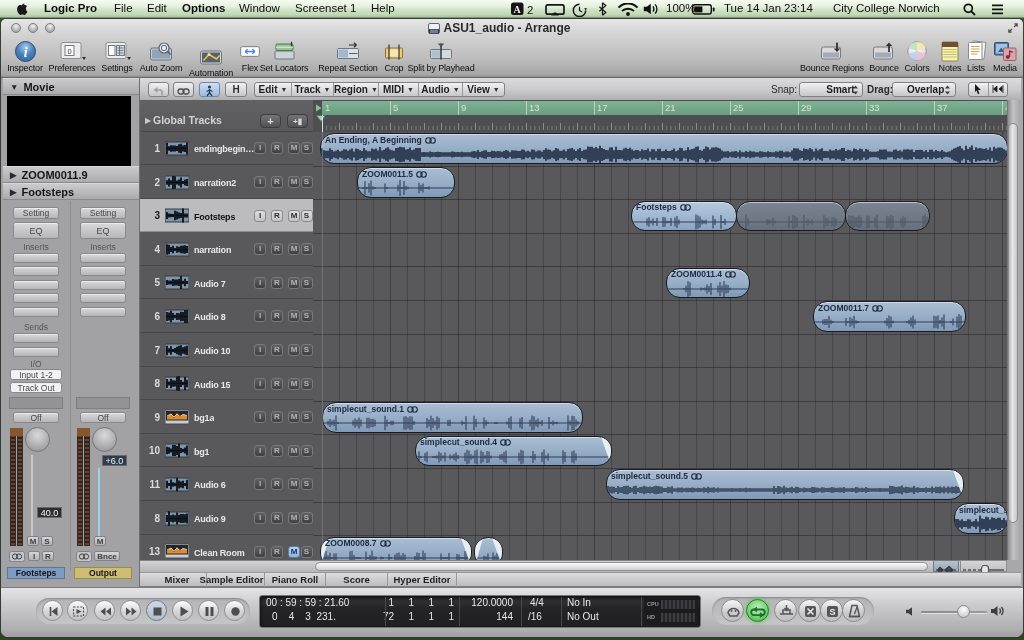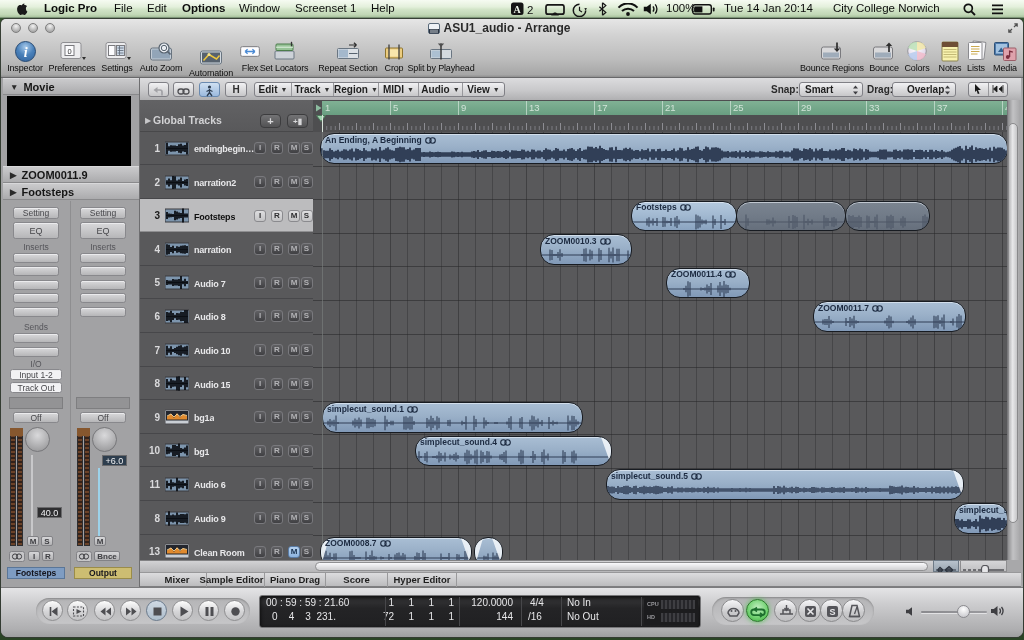--- a/index.html
+++ b/index.html
@@ -114,21 +114,21 @@
       <path d="M0.8 3.8 H3.8 L7.8 0.8 V11.2 L3.8 8.2 H0.8 Z" fill="#111"></path>
       <path d="M10 3.4 A4.4 4.4 0 0 1 10 8.6 M12.2 1.4 A7 7 0 0 1 12.2 10.6" stroke="#111" stroke-width="1.3" fill="none"></path>
     </svg>
 <div class="mi" style="left:666px">100%</div>
 <svg class="abs" style="left:692px;top:4px" width="23" height="11" viewBox="0 0 23 11">
       <rect x="0.7" y="0.7" width="18.6" height="9.3" rx="2.2" fill="none" stroke="#111" stroke-width="1.4"></rect>
       <rect x="20.8" y="3.4" width="1.8" height="4.2" rx="0.8" fill="#111"></rect>
       <rect x="2.4" y="2.4" width="8" height="6" fill="#111"></rect>
     </svg>
 <div class="mi" style="left:724px">Tue 14 Jan</div>
-    <div class="mi" style="left:784px">20:14</div>
+    <div class="mi" style="left:784px">23:14</div>
 <div class="mi" style="left:833px">City College Norwich</div>
 <svg class="abs" style="left:963px;top:3px" width="13" height="13" viewBox="0 0 13 13">
       <circle cx="5.3" cy="5.3" r="4" fill="none" stroke="#111" stroke-width="1.7"></circle>
       <path d="M8.3 8.3 L12 12" stroke="#111" stroke-width="1.9"></path>
     </svg>
 <svg class="abs" style="left:992px;top:4px" width="11" height="11" viewBox="0 0 11 11">
       <path d="M0 1.4 H11 M0 5.4 H11 M0 9.4 H11" stroke="#111" stroke-width="1.7"></path>
     </svg>
 </div>
 <div id="win"></div>
@@ -329,23 +329,23 @@
     </svg></div>
 <div class="sqbtn" style="left:225px;width:22px;font-size:10px;font-weight:bold;color:#2e2e2e;line-height:13px">H</div>
 <div class="grpbar" style="left:254px">
     <div class="cell" style="width:37px">Edit<span class="dar">▼</span></div>
     <div class="cell" style="width:42px">Track<span class="dar">▼</span></div>
     <div class="cell" style="width:45px">Region<span class="dar">▼</span></div>
     <div class="cell" style="width:40px">MIDI<span class="dar">▼</span></div>
     <div class="cell" style="width:44px">Audio<span class="dar">▼</span></div>
     <div class="cell" style="width:41px">View<span class="dar">▼</span></div>
   </div>
-<div class="abs" style="left:771px;top:84px;font-size:10px;font-weight:bold;color:#2a2a2a">Snap:</div>
+<div class="abs" style="left:771px;top:84px;font-size:10px;font-weight:normal;color:#2a2a2a">Snap:</div>
 <div class="grpbar" style="left:799px;width:64px">
-    <div class="cell" style="width:64px;border:none;text-align:left;padding-left:5px">Smart</div>
+    <div class="cell" style="width:64px;border:none;text-align:center;padding-left:19px">Smart</div>
   </div>
 <svg class="abs" style="left:852px;top:85px" width="7" height="10" viewBox="0 0 7 10">
     <path d="M3.5 0.5 L6 3.5 H1 Z M3.5 9.5 L6 6.5 H1 Z" fill="#3e3e42"></path>
   </svg>
 <div class="abs" style="left:867px;top:84px;font-size:10px;font-weight:bold;color:#2a2a2a">Drag:</div>
 <div class="grpbar" style="left:892px;width:64px">
     <div class="cell" style="width:67px;border:none;text-align:left;padding-left:14px">Overlap</div>
   </div>
 <svg class="abs" style="left:944px;top:85px" width="7" height="10" viewBox="0 0 7 10">
     <path d="M3.5 0.5 L6 3.5 H1 Z M3.5 9.5 L6 6.5 H1 Z" fill="#3e3e42"></path>
@@ -765,46 +765,46 @@
     <div class="rowline" style="top:403.1px"></div>
     <div class="region " style="left:7.0px;top:1.1px;width:688.0px;height:31.2px">
       <div class="rname" style="z-index:3">An Ending, A Beginning<svg width="11" height="7" viewBox="0 0 11 7" style="margin-left:3px;vertical-align:-1px">
           <circle cx="3.4" cy="3.5" r="2.7" fill="none" stroke="#1c2a40" stroke-width="1.1"></circle>
           <circle cx="7.6" cy="3.5" r="2.7" fill="none" stroke="#1c2a40" stroke-width="1.1"></circle>
         </svg></div>
       <svg class="abs" style="left:0;top:11px" width="688" height="19">
         <path d="M1 3.3V15.7M3 5.3V13.7M5 5.7V13.3M7 5.8V13.2M9 3.3V15.7M11 5.0V14.0M13 6.4V12.6M15 5.7V13.3M17 4.7V14.3M19 6.4V12.6M21 5.8V13.2M23 4.2V14.8M25 4.6V14.4M27 5.7V13.3M29 4.4V14.6M31 3.6V15.4M33 6.5V12.5M35 3.6V15.4M37 4.0V15.0M39 5.3V13.7M41 6.0V13.0M43 3.1V15.9M45 5.3V13.7M47 6.2V12.8M49 6.2V12.8M51 3.5V15.5M53 4.3V14.7M55 3.6V15.4M57 5.4V13.6M59 2.0V17.0M61 5.6V13.4M63 4.7V14.3M65 3.3V15.7M67 2.2V16.8M69 4.4V14.6M71 5.2V13.8M73 5.7V13.3M75 3.1V15.9M77 2.7V16.3M79 1.8V17.2M81 2.3V16.7M83 2.3V16.7M85 4.4V14.6M87 4.0V15.0M89 2.4V16.6M91 5.3V13.7M93 4.5V14.5M95 3.1V15.9M97 3.0V16.0M99 3.0V16.0M101 7.2V11.8M103 7.0V12.0M105 7.2V11.8M107 7.2V11.8M109 6.6V12.4M111 7.1V11.9M113 7.2V11.8M115 7.1V11.9M117 6.8V12.2M119 6.9V12.1M121 7.2V11.8M123 7.2V11.8M125 7.2V11.8M127 7.2V11.8M129 7.2V11.8M131 6.6V12.4M133 6.7V12.3M135 7.2V11.8M137 7.1V11.9M139 7.2V11.8M141 6.7V12.3M143 7.2V11.8M145 7.2V11.8M147 7.2V11.8M149 7.2V11.8M151 6.4V12.6M153 6.0V13.0M155 6.6V12.4M157 5.0V14.0M159 7.1V11.9M161 6.2V12.8M163 5.6V13.4M165 5.3V13.7M167 7.1V11.9M169 7.1V11.9M171 5.8V13.2M173 6.0V13.0M175 6.5V12.5M177 6.0V13.0M179 6.3V12.7M181 6.8V12.2M183 6.1V12.9M185 5.1V13.9M187 5.8V13.2M189 7.2V11.8M191 5.3V13.7M193 5.6V13.4M195 5.5V13.5M197 6.0V13.0M199 5.9V13.1M201 4.5V14.5M203 4.7V14.3M205 6.5V12.5M207 5.8V13.2M209 6.7V12.3M211 4.6V14.4M213 4.7V14.3M215 6.4V12.6M217 5.4V13.6M219 5.5V13.5M221 6.8V12.2M223 5.0V14.0M225 3.2V15.8M227 4.4V14.6M229 4.8V14.2M231 6.2V12.8M233 5.2V13.8M235 3.0V16.0M237 3.7V15.3M239 5.7V13.3M241 5.7V13.3M243 4.5V14.5M245 6.3V12.7M247 3.9V15.1M249 3.6V15.4M251 3.0V16.0M253 4.6V14.4M255 6.1V12.9M257 4.2V14.8M259 3.1V15.9M261 6.0V13.0M263 4.7V14.3M265 4.4V14.6M267 1.5V17.5M269 1.8V17.2M271 1.7V17.3M273 3.3V15.7M275 1.9V17.1M277 3.4V15.6M279 0.7V18.3M281 3.0V16.0M283 4.1V14.9M285 5.0V14.0M287 5.2V13.8M289 2.5V16.5M291 2.3V16.7M293 5.3V13.7M295 1.7V17.3M297 5.0V14.0M299 5.0V14.0M301 5.2V13.8M303 3.6V15.4M305 2.7V16.3M307 3.9V15.1M309 2.8V16.2M311 4.5V14.5M313 5.7V13.3M315 4.9V14.1M317 5.1V13.9M319 6.2V12.8M321 4.2V14.8M323 5.3V13.7M325 5.1V13.9M327 3.4V15.6M329 6.4V12.6M331 4.2V14.8M333 4.2V14.8M335 6.3V12.7M337 3.9V15.1M339 3.7V15.3M341 6.2V12.8M343 5.9V13.1M345 4.6V14.4M347 6.1V12.9M349 5.9V13.1M351 4.9V14.1M353 3.4V15.6M355 6.3V12.7M357 5.3V13.7M359 2.8V16.2M361 3.3V15.7M363 5.7V13.3M365 5.3V13.7M367 2.3V16.7M369 4.7V14.3M371 3.9V15.1M373 3.6V15.4M375 1.8V17.2M377 1.6V17.4M379 5.0V14.0M381 5.7V13.3M383 4.0V15.0M385 1.5V17.5M387 2.2V16.8M389 4.5V14.5M391 2.6V16.4M393 2.4V16.6M395 2.2V16.8M397 2.7V16.3M399 3.5V15.5M401 5.6V13.4M403 6.5V12.5M405 6.5V12.5M407 6.1V12.9M409 7.2V11.8M411 6.4V12.6M413 6.6V12.4M415 5.9V13.1M417 7.2V11.8M419 5.6V13.4M421 7.2V11.8M423 7.2V11.8M425 5.9V13.1M427 6.9V12.1M429 5.7V13.3M431 6.5V12.5M433 6.5V12.5M435 7.2V11.8M437 7.2V11.8M439 6.3V12.7M441 6.5V12.5M443 7.0V12.0M445 7.2V11.8M447 6.3V12.7M449 7.1V11.9M451 7.2V11.8M453 7.2V11.8M455 6.3V12.7M457 6.7V12.3M459 5.7V13.3M461 5.7V13.3M463 7.2V11.8M465 6.4V12.6M467 6.5V12.5M469 7.2V11.8M471 5.6V13.4M473 3.2V15.8M475 3.4V15.6M477 3.4V15.6M479 5.2V13.8M481 6.0V13.0M483 3.6V15.4M485 4.0V15.0M487 4.4V14.6M489 3.0V16.0M491 4.2V14.8M493 6.5V12.5M495 3.6V15.4M497 5.5V13.5M499 4.2V14.8M501 3.2V15.8M503 6.1V12.9M505 6.1V12.9M507 6.2V12.8M509 4.6V14.4M511 5.6V13.4M513 5.6V13.4M515 3.9V15.1M517 5.3V13.7M519 4.5V14.5M521 2.9V16.1M523 3.1V15.9M525 6.0V13.0M527 4.7V14.3M529 5.3V13.7M531 6.3V12.7M533 3.4V15.6M535 3.9V15.1M537 5.3V13.7M539 3.5V15.5M541 4.2V14.8M543 6.6V12.4M545 3.9V15.1M547 4.7V14.3M549 6.4V12.6M551 6.8V12.2M553 6.7V12.3M555 6.7V12.3M557 6.2V12.8M559 4.5V14.5M561 4.8V14.2M563 4.6V14.4M565 4.5V14.5M567 6.5V12.5M569 6.4V12.6M571 6.8V12.2M573 4.8V14.2M575 4.5V14.5M577 5.9V13.1M579 5.3V13.7M581 6.6V12.4M583 4.4V14.6M585 4.6V14.4M587 4.2V14.8M589 4.7V14.3M591 4.5V14.5M593 7.0V12.0M595 4.9V14.1M597 5.0V14.0M599 4.8V14.2M601 5.0V14.0M603 6.5V12.5M605 5.0V14.0M607 6.9V12.1M609 4.8V14.2M611 4.8V14.2M613 6.6V12.4M615 4.9V14.1M617 5.9V13.1M619 6.4V12.6M621 5.0V14.0M623 6.6V12.4M625 7.2V11.8M627 6.7V12.3M629 6.3V12.7M631 4.8V14.2M633 3.5V15.5M635 2.7V16.3M637 1.8V17.2M639 1.0V18.0M641 3.6V15.4M643 5.2V13.8M645 0.8V18.2M647 4.0V15.0M649 2.3V16.7M651 0.5V18.5M653 5.1V13.9M655 2.3V16.7M657 3.5V15.5M659 3.1V15.9M661 3.5V15.5M663 4.1V14.9M665 3.2V15.8M667 4.7V14.3M669 2.6V16.4M671 5.8V13.2M673 1.7V17.3M675 3.4V15.6M677 2.6V16.4M679 2.5V16.5M681 2.8V16.2M683 4.2V14.8M685 5.5V13.5" stroke="#313f57" stroke-width="2.0" fill="none"></path>
       </svg>
     </div>
+    <div class="region " style="left:44.0px;top:35.0px;width:98.0px;height:30.5px">
+      <div class="rname" style="z-index:3">ZOOM0011.5<svg width="11" height="7" viewBox="0 0 11 7" style="margin-left:3px;vertical-align:-1px">
+          <circle cx="3.4" cy="3.5" r="2.7" fill="none" stroke="#1c2a40" stroke-width="1.1"></circle>
+          <circle cx="7.6" cy="3.5" r="2.7" fill="none" stroke="#1c2a40" stroke-width="1.1"></circle>
+        </svg></div>
+      <svg class="abs" style="left:0;top:11px" width="98" height="18">
+        <path d="M1 9.0H97M5 8.0V10.0M7 2.3V15.7M9 8.0V10.0M11 4.3V13.7M13 1.6V16.4M15 7.3V10.7M17 8.0V10.0M27 4.5V13.5M29 8.0V10.0M40 5.8V12.2M42 1.1V16.9M44 8.0V10.0M46 2.0V16.0M48 6.7V11.3M50 7.8V10.2M61 3.8V14.2M63 6.0V12.0M65 4.6V13.4M67 8.0V10.0M69 8.0V10.0M71 7.3V10.7" stroke="#313f57" stroke-width="1.1" fill="none"></path>
+      </svg>
+    </div>
     <div class="region sel" style="left:318.0px;top:68.6px;width:106.0px;height:30.5px">
       <div class="rname" style="z-index:3">Footsteps<svg width="11" height="7" viewBox="0 0 11 7" style="margin-left:3px;vertical-align:-1px">
           <circle cx="3.4" cy="3.5" r="2.7" fill="none" stroke="#1c2a40" stroke-width="1.1"></circle>
           <circle cx="7.6" cy="3.5" r="2.7" fill="none" stroke="#1c2a40" stroke-width="1.1"></circle>
         </svg></div>
       <svg class="abs" style="left:0;top:11px" width="106" height="18">
         <path d="M1 9.0H105M15 5.4V12.6M17 4.3V13.7M19 7.6V10.4M21 5.6V12.4M23 7.9V10.1M25 4.9V13.1M31 4.0V14.0M33 4.3V13.7M35 7.8V10.2M37 8.0V10.0M39 5.0V13.0M43 4.4V13.6M45 3.0V15.0M47 6.5V11.5M64 1.4V16.6M66 2.6V15.4M68 3.6V14.4M70 6.6V11.4M72 7.2V10.8M74 6.8V11.2M81 2.5V15.5M83 6.0V12.0M89 1.9V16.1M91 8.0V10.0M93 6.1V11.9" stroke="#313f57" stroke-width="1.1" fill="none"></path>
       </svg>
     </div>
     <div class="region dim" style="left:423.0px;top:68.6px;width:110.0px;height:30.5px">
       <svg class="abs" style="left:0;top:11px" width="110" height="18">
         <path d="M1 9.0H109M9 1.4V16.6M11 5.3V12.7M30 6.2V11.8M32 6.4V11.6M34 7.4V10.6M36 4.6V13.4M38 7.5V10.5M52 2.9V15.1M54 8.0V10.0M56 2.0V16.0M58 2.7V15.3M60 3.9V14.1M67 1.8V16.2M69 8.0V10.0M71 5.8V12.2M73 8.0V10.0M75 6.6V11.4M87 2.2V15.8M89 4.8V13.2M91 5.1V12.9M93 8.0V10.0M95 4.4V13.6M97 3.9V14.1M99 5.4V12.6" stroke="#4e5766" stroke-width="1.1" fill="none"></path>
       </svg>
     </div>
     <div class="region dim" style="left:532.0px;top:68.6px;width:85.0px;height:30.5px">
       <svg class="abs" style="left:0;top:11px" width="85" height="18">
         <path d="M1 9.0H84M3 2.0V16.0M5 2.9V15.1M7 2.2V15.8M9 4.0V14.0M11 3.9V14.1M13 2.4V15.6M15 4.1V13.9M21 2.5V15.5M23 3.3V14.7M25 8.0V10.0M27 8.0V10.0M29 3.8V14.2M31 1.4V16.6M41 2.7V15.3M43 3.3V14.7M45 1.7V16.3M47 2.9V15.1M55 5.3V12.7M57 3.2V14.8M59 4.7V13.3M77 2.9V15.1M79 1.5V16.5M81 3.7V14.3" stroke="#4e5766" stroke-width="1.1" fill="none"></path>
-      </svg>
-    </div>
-    <div class="region " style="left:227.0px;top:102.2px;width:92.0px;height:30.5px">
-      <div class="rname" style="z-index:3">ZOOM0010.3<svg width="11" height="7" viewBox="0 0 11 7" style="margin-left:3px;vertical-align:-1px">
-          <circle cx="3.4" cy="3.5" r="2.7" fill="none" stroke="#1c2a40" stroke-width="1.1"></circle>
-          <circle cx="7.6" cy="3.5" r="2.7" fill="none" stroke="#1c2a40" stroke-width="1.1"></circle>
-        </svg></div>
-      <svg class="abs" style="left:0;top:11px" width="92" height="18">
-        <path d="M1 9.0H91M9 3.6V14.4M11 3.9V14.1M13 8.0V10.0M15 8.0V10.0M17 6.1V11.9M19 3.3V14.7M21 7.1V10.9M41 8.0V10.0M43 2.8V15.2M45 2.3V15.7M47 7.8V10.2M49 3.6V14.4M51 4.7V13.3M58 2.2V15.8M60 4.1V13.9M68 1.8V16.2M70 5.4V12.6M72 1.4V16.6M74 7.9V10.1M76 2.8V15.2M78 2.8V15.2M87 4.6V13.4" stroke="#313f57" stroke-width="1.1" fill="none"></path>
       </svg>
     </div>
     <div class="region " style="left:353.0px;top:135.8px;width:84.0px;height:30.5px">
       <div class="rname" style="z-index:3">ZOOM0011.4<svg width="11" height="7" viewBox="0 0 11 7" style="margin-left:3px;vertical-align:-1px">
           <circle cx="3.4" cy="3.5" r="2.7" fill="none" stroke="#1c2a40" stroke-width="1.1"></circle>
           <circle cx="7.6" cy="3.5" r="2.7" fill="none" stroke="#1c2a40" stroke-width="1.1"></circle>
         </svg></div>
       <svg class="abs" style="left:0;top:11px" width="84" height="18">
         <path d="M1 9.0H83M17 8.0V10.0M19 5.7V12.3M21 1.2V16.8M23 2.2V15.8M34 7.4V10.6M36 8.0V10.0M38 7.4V10.6M40 4.6V13.4M42 5.9V12.1M44 3.1V14.9M51 5.6V12.4M53 2.1V15.9M55 5.4V12.6M57 1.0V17.0M59 4.4V13.6M61 4.9V13.1M63 7.7V10.3" stroke="#313f57" stroke-width="1.1" fill="none"></path>
       </svg>
@@ -880,21 +880,21 @@
 <div class="abs" style="left:933px;top:560px;width:26px;height:12px;background:linear-gradient(#b8c2cc,#9aa6b2);border:1px solid #6e7a86"><svg width="24" height="10" viewBox="0 0 24 10">
       <path d="M2 5 H22 M9 5 L6 2.2 L3.5 5 L6 7.8 Z M11 5 L15 1.5 L19 5 L15 8.5 Z" stroke="#2e3540" stroke-width="1.1" fill="#4e5660"></path>
     </svg></div>
 <div class="abs" style="left:960px;top:560px;width:47px;height:12px;background:linear-gradient(#d6d6d8,#c0c0c2);border:1px solid #8e8e90"><svg width="45" height="10" viewBox="0 0 45 10">
       <path d="M2 5 h3 M7 5 h3 M12 5 h3 M17 5 h3 M28 5 h15" stroke="#6e6e72" stroke-width="2"></path>
       <rect x="20.5" y="0.5" width="7" height="9" rx="3" fill="#e6e6e8" stroke="#55555a" stroke-width="1.2"></rect>
     </svg></div>
 <div id="tabs">
     <div class="tab" style="left:8px;width:59px">Mixer</div>
     <div class="tab" style="left:59px;width:66px">Sample Editor</div>
-    <div class="tab" style="left:125px;width:61px">Piano Drag</div>
+    <div class="tab" style="left:125px;width:61px">Piano Roll</div>
     <div class="tab" style="left:186px;width:62px">Score</div>
     <div class="tab" style="left:248px;width:69px">Hyper Editor</div>
   </div>
 <div id="transport"></div>
 <div class="abs" style="left:36px;top:598px;width:214px;height:26px;border-radius:13px;background:linear-gradient(#b4b4b6,#c6c6c8);box-shadow:inset 0 1px 2px rgba(0,0,0,.25)"></div>
 <div class="abs" style="left:712px;top:597px;width:162px;height:28px;border-radius:14px;background:linear-gradient(#b4b4b6,#c6c6c8);box-shadow:inset 0 1px 2px rgba(0,0,0,.25)"></div>
 <div class="pbtn" style="left:42.0px;top:600px;"><svg width="21" height="21" viewBox="0 0 21 21">
       <path d="M7.5 6 v9" stroke="#4e4e52" stroke-width="1.6"></path>
       <path d="M14.5 6 L8.5 10.5 L14.5 15 Z" fill="#4e4e52"></path>
     </svg></div>

